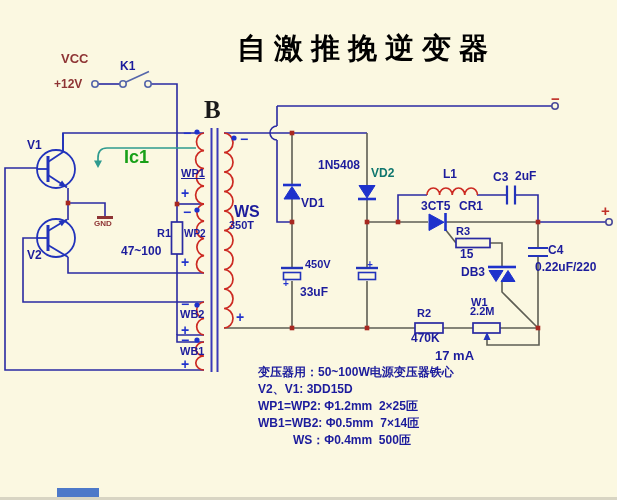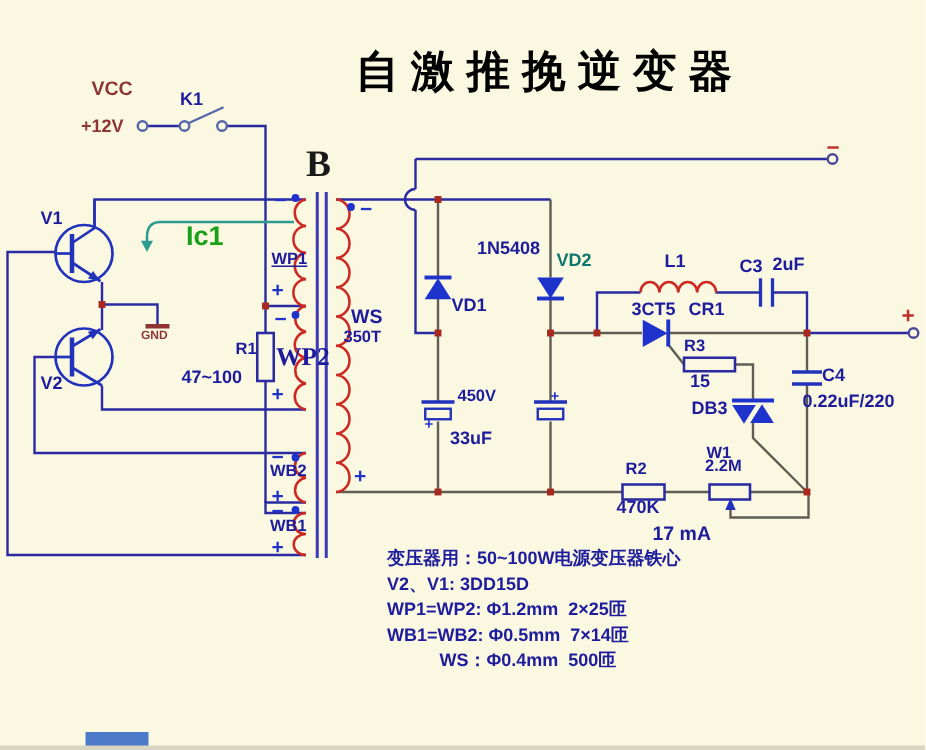--- a/index.html
+++ b/index.html
@@ -172,24 +172,24 @@
       <span class="lbl" style="left: 54px; top: 78px; font-size: 12px; color: rgb(142, 52, 52);">+12V</span>
       <span class="lbl" style="left: 120px; top: 60px; font-size: 12px; color: rgb(28, 28, 156);">K1</span>
       <span class="lbl serif" style="left: 204px; top: 97px; font-size: 25px; color: rgb(26, 26, 26);">B</span>
       <span class="lbl" style="left: 27px; top: 139px; font-size: 12px; color: rgb(28, 28, 156);">V1</span>
       <span class="lbl" style="left: 27px; top: 214px; font-size: 12px; color: rgb(28, 28, 156); margin-top: 35px;">V2</span>
       <span class="lbl" style="left: 124px; top: 148px; font-size: 18px; color: rgb(24, 160, 24);">Ic1</span>
       <span class="lbl" style="left: 94px; top: 220px; font-size: 8px; color: rgb(142, 52, 52);">GND</span>
       <span class="lbl" style="left: 157px; top: 228px; font-size: 11px; color: rgb(28, 28, 156);">R1</span>
       <span class="lbl" style="left: 121px; top: 245px; font-size: 12px; color: rgb(28, 28, 156);">47~100</span>
       <span class="lbl" style="left: 181px; top: 168px; font-size: 11px; color: rgb(28, 28, 156); text-decoration: underline;">WP1</span>
-      <span class="lbl" style="left: 184px; top: 229px; font-size: 17px; color: rgb(28, 28, 156); font-family: Liberation Serif, serif;">WP2</span>
+      <span class="lbl" style="left: 184px; top: 229px; font-size: 10px; color: rgb(28, 28, 156);">WP2</span>
       <span class="lbl" style="left: 180px; top: 309px; font-size: 11px; color: rgb(28, 28, 156);">WB2</span>
       <span class="lbl" style="left: 180px; top: 346px; font-size: 11px; color: rgb(28, 28, 156);">WB1</span>
-      <span class="lbl" style="left: 234px; top: 204px; font-size: 13px; color: rgb(28, 28, 156);">WS</span>
+      <span class="lbl" style="left: 234px; top: 204px; font-size: 16px; color: rgb(28, 28, 156);">WS</span>
       <span class="lbl" style="left: 229px; top: 220px; font-size: 11px; color: rgb(28, 28, 156);">350T</span>
       <span class="lbl" style="left: 183px; top: 126px; font-size: 14px; color: rgb(34, 51, 204);">−</span>
       <span class="lbl" style="left: 181px; top: 186px; font-size: 14px; color: rgb(34, 51, 204);">+</span>
       <span class="lbl" style="left: 183px; top: 205px; font-size: 14px; color: rgb(34, 51, 204);">−</span>
       <span class="lbl" style="left: 181px; top: 255px; font-size: 14px; color: rgb(34, 51, 204);">+</span>
       <span class="lbl" style="left: 181px; top: 297px; font-size: 14px; color: rgb(34, 51, 204);">−</span>
       <span class="lbl" style="left: 181px; top: 323px; font-size: 14px; color: rgb(34, 51, 204);">+</span>
       <span class="lbl" style="left: 181px; top: 333px; font-size: 14px; color: rgb(34, 51, 204);">−</span>
       <span class="lbl" style="left: 181px; top: 357px; font-size: 14px; color: rgb(34, 51, 204);">+</span>
       <span class="lbl" style="left: 240px; top: 132px; font-size: 14px; color: rgb(34, 51, 204);">−</span>

